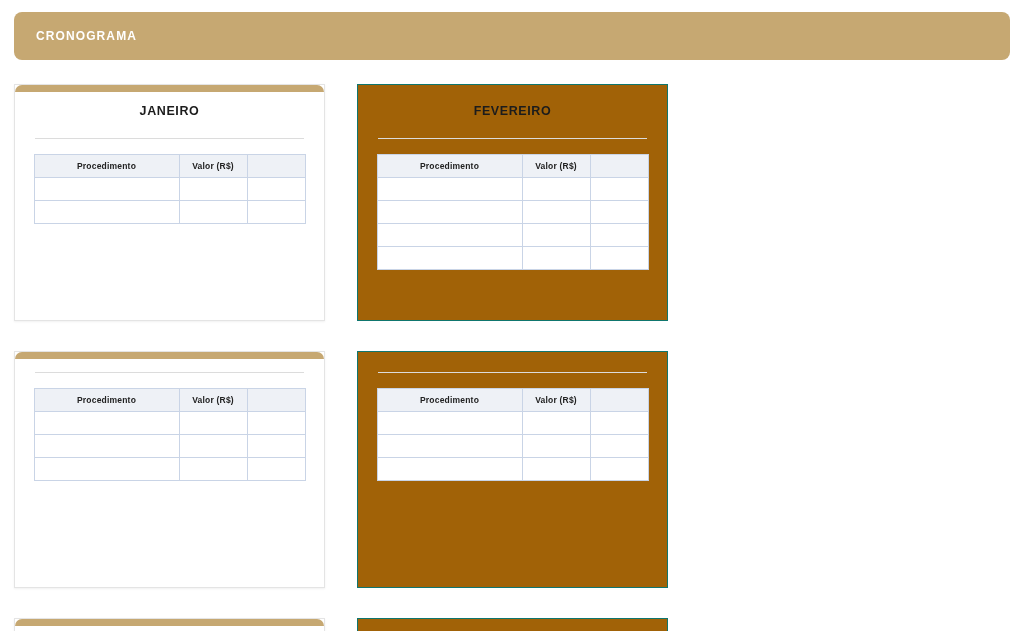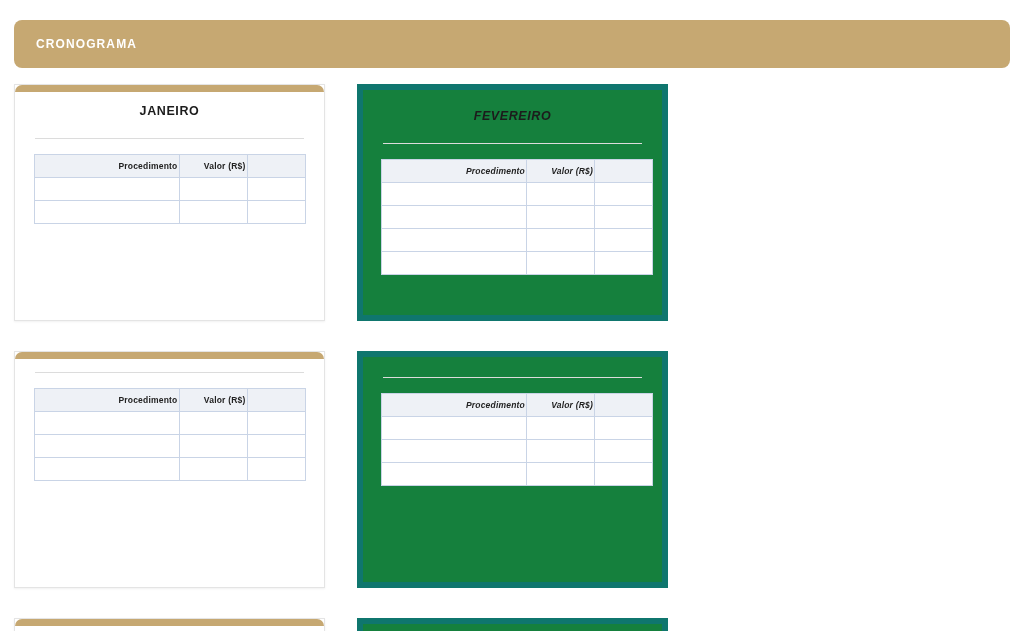--- a/index.html
+++ b/index.html
@@ -18,21 +18,21 @@
     width: 1024px;
     height: 631px;
     background: #ffffff;
     padding: 0;
   }
 
   
   .banner {
     position: absolute;
     left: 14px;
-    top: 20px;
+    top: 12px;
     width: 996px;
     height: 48px;
     background: #c6a872;
     border-radius: 8px;
     display: flex;
     align-items: center;
     padding-left: 22px;
   }
   .banner-title {
     color: #ffffff;
@@ -58,23 +58,22 @@
     position: relative;
     overflow: hidden;
     padding: 0 18px 18px 18px;
   }
   .card.white {
     background: #ffffff;
     border: 1px solid #e4e4e4;
     box-shadow: 0 1px 2px rgba(0,0,0,0.06);
   }
   .card.cream {
-    background: #15803d;
-    border: 6px solid #0f766e;
-    font-style: italic;
+    background: #a16207;
+    border: 1px solid #0f766e;
   }
   .card .captop {
     position: absolute;
     left: 0;
     top: 0;
     width: 100%;
     height: 7px;
     background: #c6a872;
     border-radius: 10px 10px 0 0;
   }
@@ -103,21 +102,21 @@
   }
   table.proc th, table.proc td {
     border: 1px solid #c9d4e6;
     height: 23px;
     font-size: 8.5px;
   }
   table.proc th {
     background: #eef1f6;
     font-weight: bold;
     color: #222222;
-    text-align: right;
+    text-align: center;
     letter-spacing: 0.2px;
   }
   table.proc td {
     background: #ffffff;
   }
   .col-proc { width: 145px; }
   .col-val  { width: 68px; }
   .col-extra{ width: 58px; }
 
   

